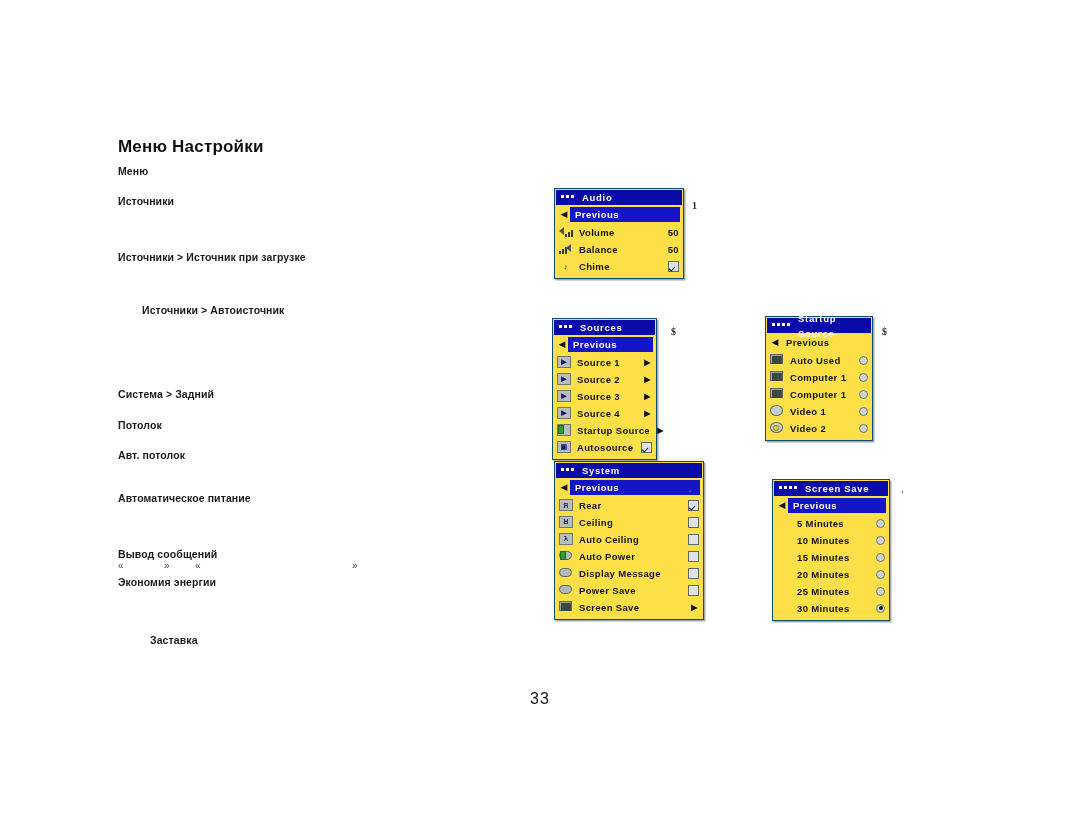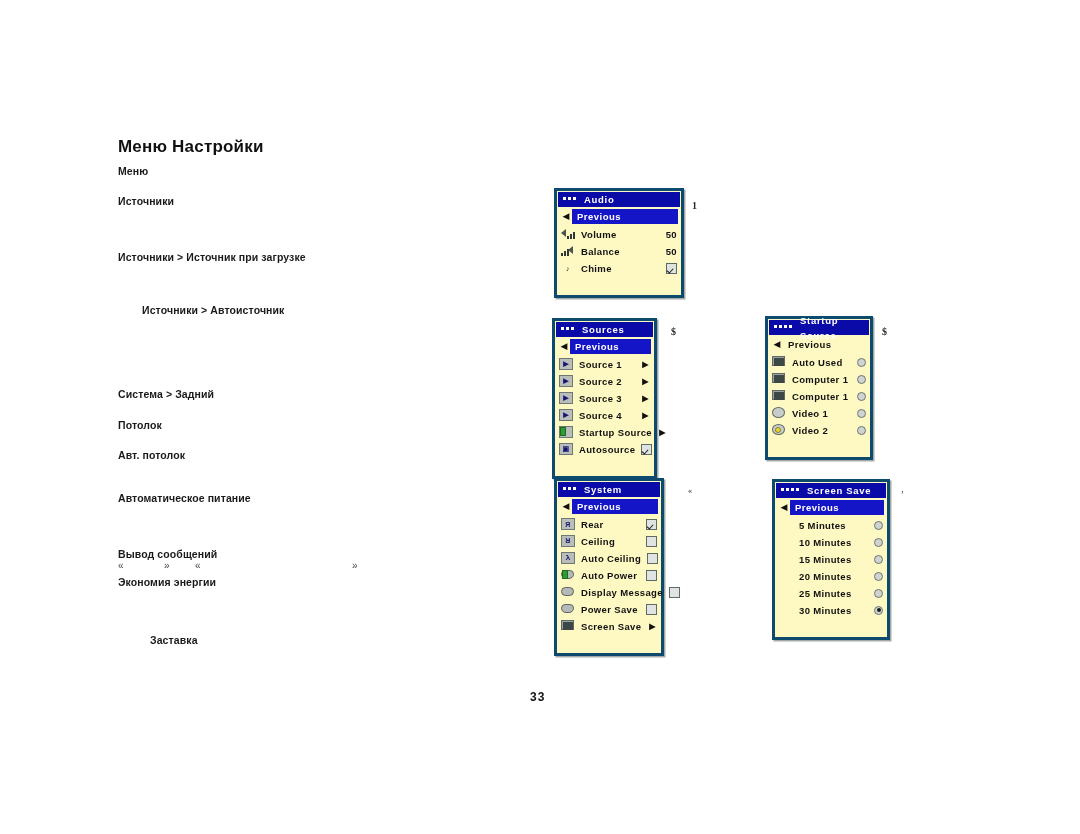--- a/index.html
+++ b/index.html
@@ -46,35 +46,35 @@
   .quote-row span { position: absolute; }
   .q1 { left: 0px; }
   .q2 { left: 46px; }
   .q3 { left: 77px; }
   .q4 { left: 234px; }
 
   .page-number {
     position: absolute;
     left: 530px;
     top: 690px;
-    font-size: 12px;
-    font-weight: bold;
+    font-size: 16px;
+    font-weight: normal;
     letter-spacing: 1px;
     color: #111;
   }
 
   
   .osd {
     position: absolute;
-    background: #fef9c3;
-    border: 3px solid #0c4a6e;
+    background: #fde047;
+    border: 1px solid #0c4a6e;
     box-shadow: 1.5px 1.5px 0 rgba(90,100,96,0.55);
     font-family: "Liberation Sans", sans-serif;
     box-sizing: border-box;
-    padding-bottom: 18px;
+    padding-bottom: 3px;
   }
   .osd-title {
     background: #0a0aa8;
     color: #ffffff;
     font-size: 9.5px;
     font-weight: bold;
     letter-spacing: 0.7px;
     height: 15px;
     line-height: 15px;
     display: flex;
@@ -481,21 +481,21 @@
     <div class="row">
       <span class="row-icon">
         <span class="ic-round"></span>
         <span class="ic-yellow"></span>
       </span>
       <span class="row-label">Video 2</span>
       <span class="radio"></span>
     </div>
   </div>
 
-<div class="osd" id="panel-system" style="left:554px; top:478px; width:110px;">
+<div class="osd" id="panel-system" style="left:554px; top:461px; width:150px;">
     <div class="osd-title">
       <span class="dots"><i class="dot"></i><i class="dot"></i><i class="dot"></i></span>
       <span class="osd-title-text">System</span>
     </div>
     <div class="prev-row">
       <span class="prev-arrow">◀</span>
       <span class="prev-pill">Previous</span>
     </div>
     <div class="row">
       <span class="row-icon">

